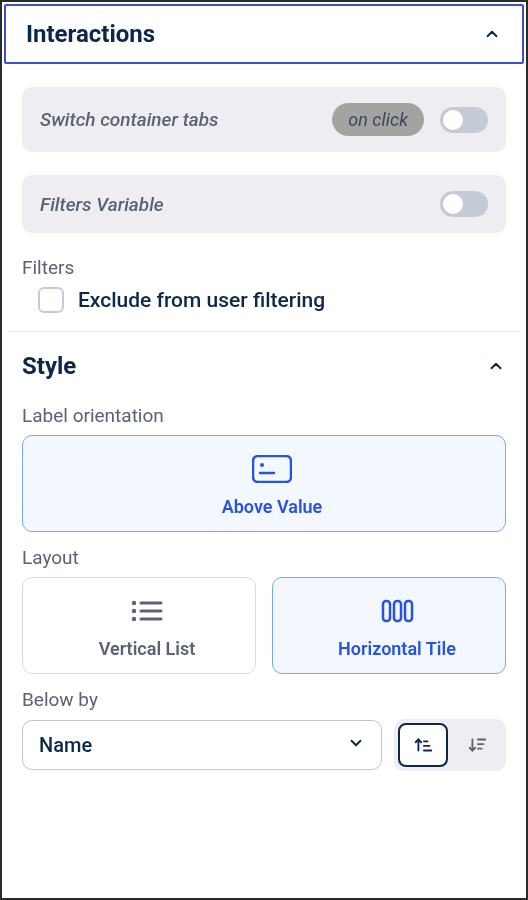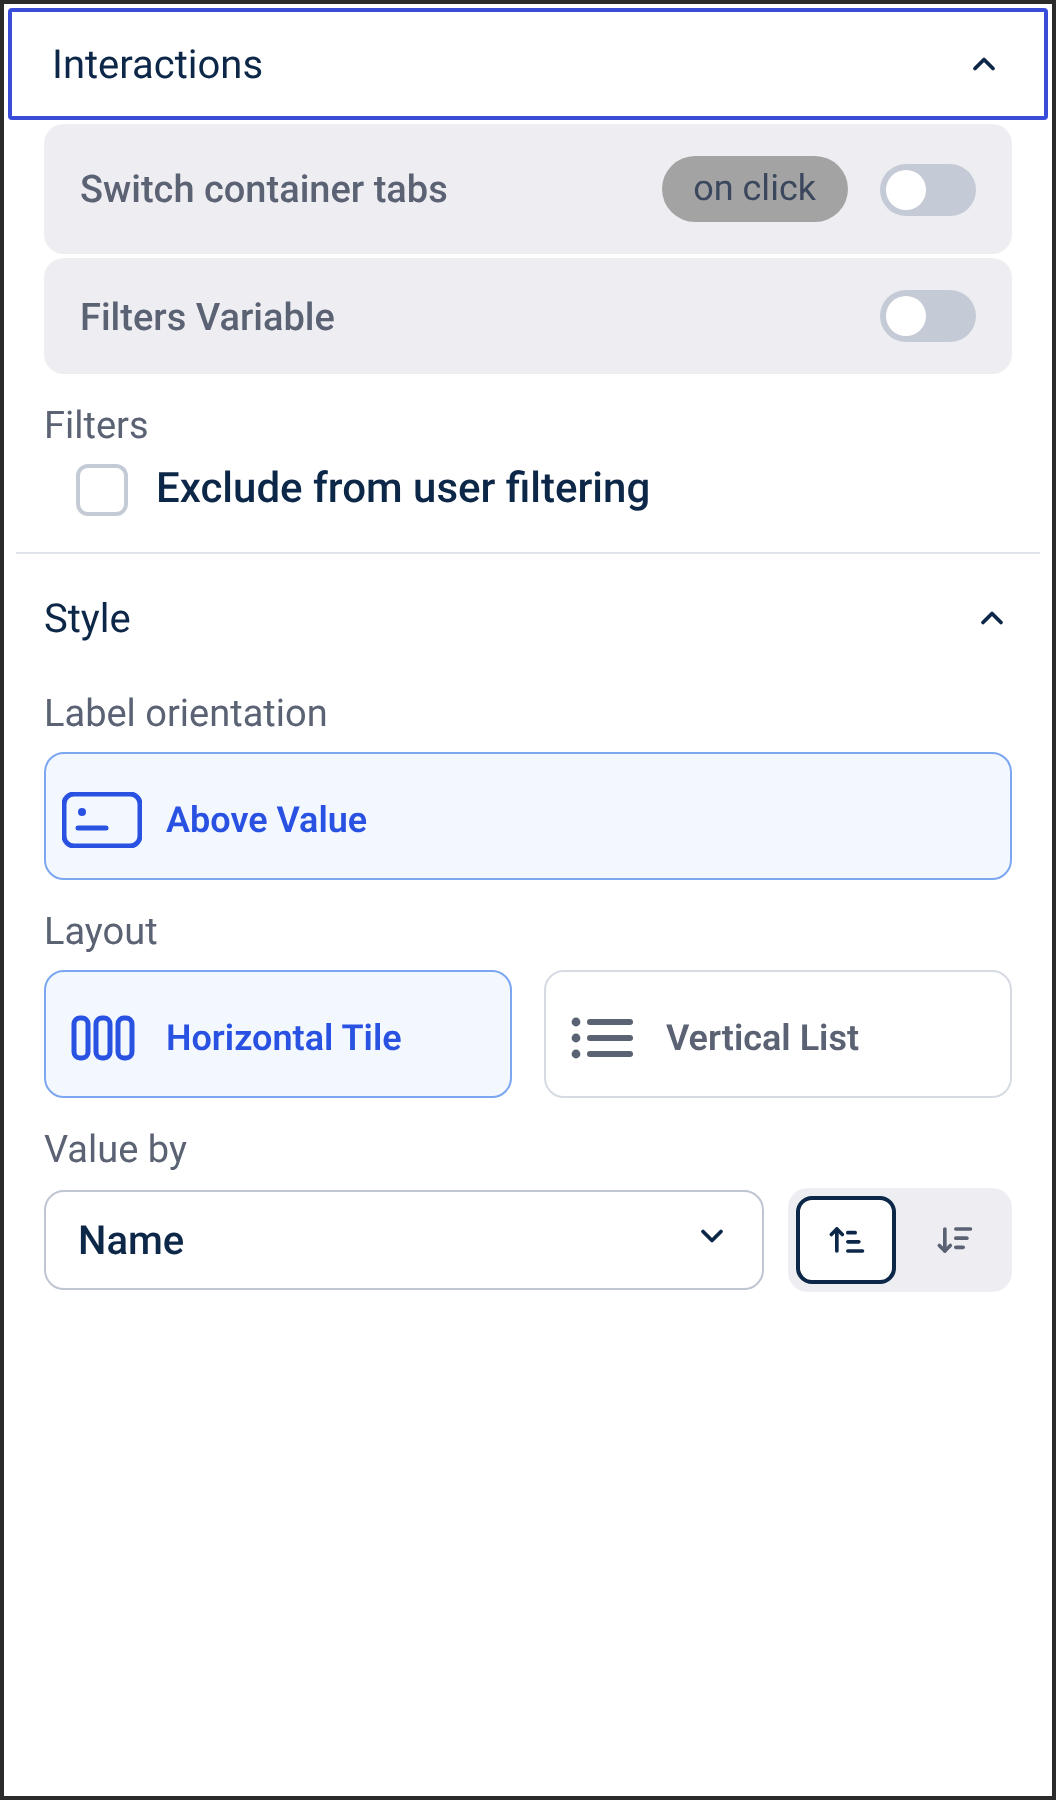--- a/index.html
+++ b/index.html
@@ -21,39 +21,40 @@
       justify-content: space-between;
       padding: 14px 20px;
       cursor: pointer;
     }
     .section-header.selected {
       border: 2px solid #3b4dd8;
       margin: 2px;
       border-radius: 2px;
     }
     .section-title {
-      font-size: 20px;
-      font-weight: 400;
+      font-size: 24px;
+      font-weight: 700;
       color: #0c2747;
     }
     .chevron {
       width: 20px;
       height: 20px;
       display: flex;
       align-items: center;
       justify-content: center;
     }
     .interaction-row {
       display: flex;
       align-items: center;
       justify-content: space-between;
       background: #eeeef2;
-      margin: 2px 20px;
+      margin: 23px 20px;
       padding: 16px 18px;
       border-radius: 10px;
+      font-style: italic;
     }
     .interaction-label {
       font-size: 19px;
       color: #5a6273;
       font-weight: 500;
     }
     .pill {
       background: #a3a3a3;
       color: #3b475c;
       padding: 6px 16px;
@@ -117,23 +118,23 @@
     }
     .card-grid {
       display: flex;
       gap: 16px;
       margin: 8px 20px 12px 20px;
     }
     .option-card {
       flex: 1;
       border: 1.5px solid #d6dae3;
       border-radius: 10px;
-      padding: 18px 8px 14px 8px;
-      display: flex;
-      flex-direction: row;
+      padding: 18px 8px 14px 24px;
+      display: flex;
+      flex-direction: column;
       align-items: center;
       gap: 12px;
       cursor: pointer;
     }
     .option-card.selected {
       border: 1.5px solid #7ba6f0;
       background: #f3f8ff;
     }
     .card-icon {
       height: 30px;
@@ -244,46 +245,46 @@
         <circle cx="10" cy="10" r="2" fill="#2952e3"></circle>
         <line x1="8" y1="18" x2="22" y2="18" stroke="#2952e3" stroke-width="2.5" stroke-linecap="round"></line>
       </svg>
     </div>
     <span class="card-label">Above Value</span>
   </div>
 </div>
 
 <div class="sub-label">Layout</div>
 <div class="card-grid">
-  <div class="option-card selected">
-    <div class="card-icon">
-      <svg width="40" height="26" viewBox="0 0 40 26" fill="none">
-        <rect x="6" y="3" width="7" height="20" rx="3" stroke="#2952e3" stroke-width="2.5"></rect>
-        <rect x="17" y="3" width="7" height="20" rx="3" stroke="#2952e3" stroke-width="2.5"></rect>
-        <rect x="28" y="3" width="7" height="20" rx="3" stroke="#2952e3" stroke-width="2.5"></rect>
-      </svg>
-    </div>
-    <span class="card-label">Horizontal Tile</span>
-  </div>
   <div class="option-card">
     <div class="card-icon">
       <svg width="40" height="26" viewBox="0 0 40 26" fill="none">
         <circle cx="7" cy="5" r="2.2" fill="#5a6273"></circle>
         <line x1="14" y1="5" x2="34" y2="5" stroke="#5a6273" stroke-width="3" stroke-linecap="round"></line>
         <circle cx="7" cy="13" r="2.2" fill="#5a6273"></circle>
         <line x1="14" y1="13" x2="34" y2="13" stroke="#5a6273" stroke-width="3" stroke-linecap="round"></line>
         <circle cx="7" cy="21" r="2.2" fill="#5a6273"></circle>
         <line x1="14" y1="21" x2="34" y2="21" stroke="#5a6273" stroke-width="3" stroke-linecap="round"></line>
       </svg>
     </div>
     <span class="card-label">Vertical List</span>
   </div>
-</div>
-
-<div class="sub-label">Value by</div>
+  <div class="option-card selected">
+    <div class="card-icon">
+      <svg width="40" height="26" viewBox="0 0 40 26" fill="none">
+        <rect x="6" y="3" width="7" height="20" rx="3" stroke="#2952e3" stroke-width="2.5"></rect>
+        <rect x="17" y="3" width="7" height="20" rx="3" stroke="#2952e3" stroke-width="2.5"></rect>
+        <rect x="28" y="3" width="7" height="20" rx="3" stroke="#2952e3" stroke-width="2.5"></rect>
+      </svg>
+    </div>
+    <span class="card-label">Horizontal Tile</span>
+  </div>
+</div>
+
+<div class="sub-label">Below by</div>
 <div class="sortby-row">
   <div class="select-box">
     <span class="select-label">Name</span>
     <span>
       <svg width="18" height="18" viewBox="0 0 24 24" fill="none" stroke="#0c2747" stroke-width="2.5" stroke-linecap="round" stroke-linejoin="round">
           <polyline points="6 9 12 15 18 9"></polyline>
         </svg>
     </span>
   </div>
   <div class="sort-buttons">

